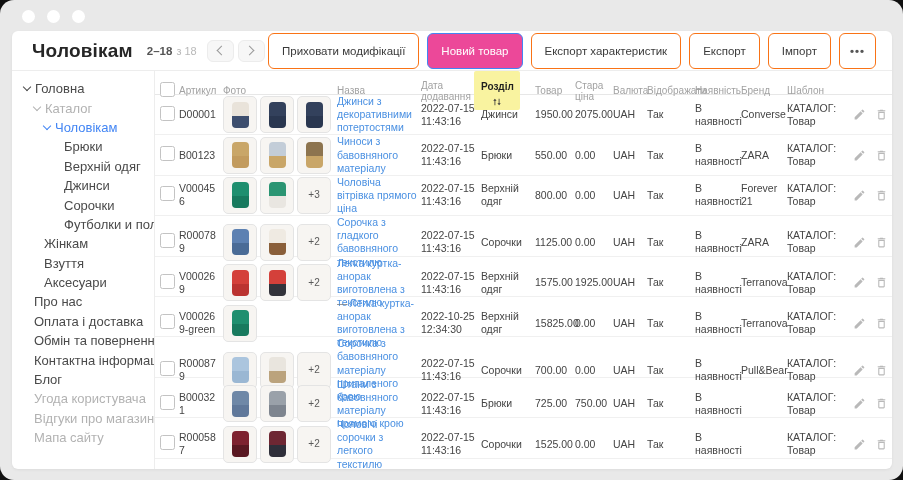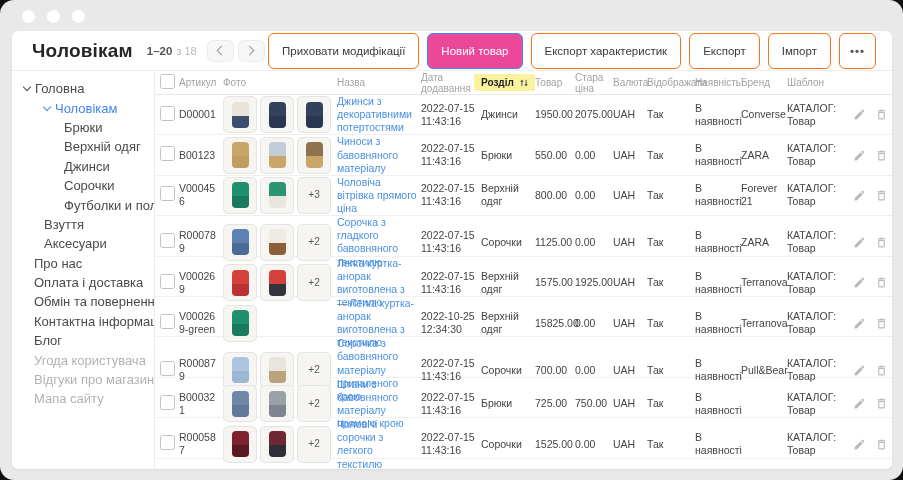--- a/index.html
+++ b/index.html
@@ -31,21 +31,21 @@
   .side-item.lvl2{padding-left:32px;}
   .side-item.lvl3{padding-left:52px;}
   .side-item.muted{color:#b2b2b2;}
   .side-item.active{color:#4285f4;}
   .chev{display:inline-block;width:5px;height:5px;border-right:1.5px solid currentColor;border-bottom:1.5px solid currentColor;transform:rotate(45deg);margin-right:5px;margin-top:-3px;}
   
   .table{flex:1;overflow:hidden;}
   .grid-row{display:grid;grid-template-columns:24px 44px 114px 84px 60px 54px 40px 38px 34px 48px 46px 46px 60px 1fr;align-items:center;}
   .thead{height:23px;border-bottom:1px solid #e7e7e7;color:#a2a2a2;font-size:10px;}
   .thead .cell{padding-right:4px;}
-  .hl-pill{display:inline-flex;align-items:center;gap:5px;background:#f9f3a0;color:#1f1f1f;font-weight:700;padding:3px 6px 3px 7px;border-radius:2px;margin-left:-7px;cursor:pointer;}
+  .hl-pill{display:inline-flex;align-items:center;gap:5px;background:#f9f3a0;color:#1f1f1f;font-weight:700;padding:10px 6px 3px 7px;border-radius:2px;margin-left:-7px;cursor:pointer;flex-direction:column;}
   .sort-ic{width:10px;height:10px;fill:#3a3a3a;}
   .row{border-bottom:1px solid #f0f0f0;height:39.4px;font-size:10.5px;color:#444;}
   .row .cell{padding-right:4px;line-height:1.25;}
   .cb{width:13px;height:13px;border:1.5px solid #c3c3c3;border-radius:2.5px;display:inline-block;margin-left:5px;cursor:pointer;background:#fff;}
   .sku{word-break:break-all;}
   .photos{display:flex;gap:3px;}
   .thumb{width:32px;height:35px;border:1px solid #e4e4e4;border-radius:5px;background:#f7f5f2;display:flex;align-items:center;justify-content:center;overflow:hidden;position:relative;}
   .garment{width:17px;height:26px;border-radius:4px;}
   .thumb.badge span{position:relative;font-size:10px;color:#5a5a5a;z-index:2;}
   .badge-tint{position:absolute;inset:4px 6px;border-radius:4px;opacity:.14;}
@@ -61,21 +61,21 @@
   <div class="traffic">
     <span class="dot"></span>
     <span class="dot"></span>
     <span class="dot"></span>
   </div>
 
   <div class="window">
     <div class="topbar">
       <h1 class="page-title">Чоловікам</h1>
       <div class="pager">
-        <span class="range">1–20</span>
+        <span class="range">2–18</span>
         <span class="of">з 18</span>
         <button class="pg-btn">
             <span class="pg-chev left"></span>
           </button>
         <button class="pg-btn">
             <span class="pg-chev right"></span>
           </button>
       </div>
       <div class="toolbar">
         <button class="btn">Приховати модифікації</button>
@@ -86,38 +86,45 @@
         <button class="btn more">•••</button>
       </div>
     </div>
 
     <div class="content">
       <nav class="sidebar" id="sidebar">
           <div class="side-item lvl0">
             <span class="chev"></span>
             <span>Головна</span>
           </div>
+          <div class="side-item lvl1 muted">
+            <span class="chev"></span>
+            <span>Каталог</span>
+          </div>
           <div class="side-item lvl2 active">
             <span class="chev"></span>
             <span>Чоловікам</span>
           </div>
           <div class="side-item lvl3">
             <span>Брюки</span>
           </div>
           <div class="side-item lvl3">
             <span>Верхній одяг</span>
           </div>
           <div class="side-item lvl3">
             <span>Джинси</span>
           </div>
           <div class="side-item lvl3">
             <span>Сорочки</span>
           </div>
           <div class="side-item lvl3">
             <span>Футболки и поло</span>
+          </div>
+          <div class="side-item lvl2">
+            <span>Жінкам</span>
           </div>
           <div class="side-item lvl2">
             <span>Взуття</span>
           </div>
           <div class="side-item lvl2">
             <span>Аксесуари</span>
           </div>
           <div class="side-item lvl1">
             <span>Про нас</span>
           </div>

